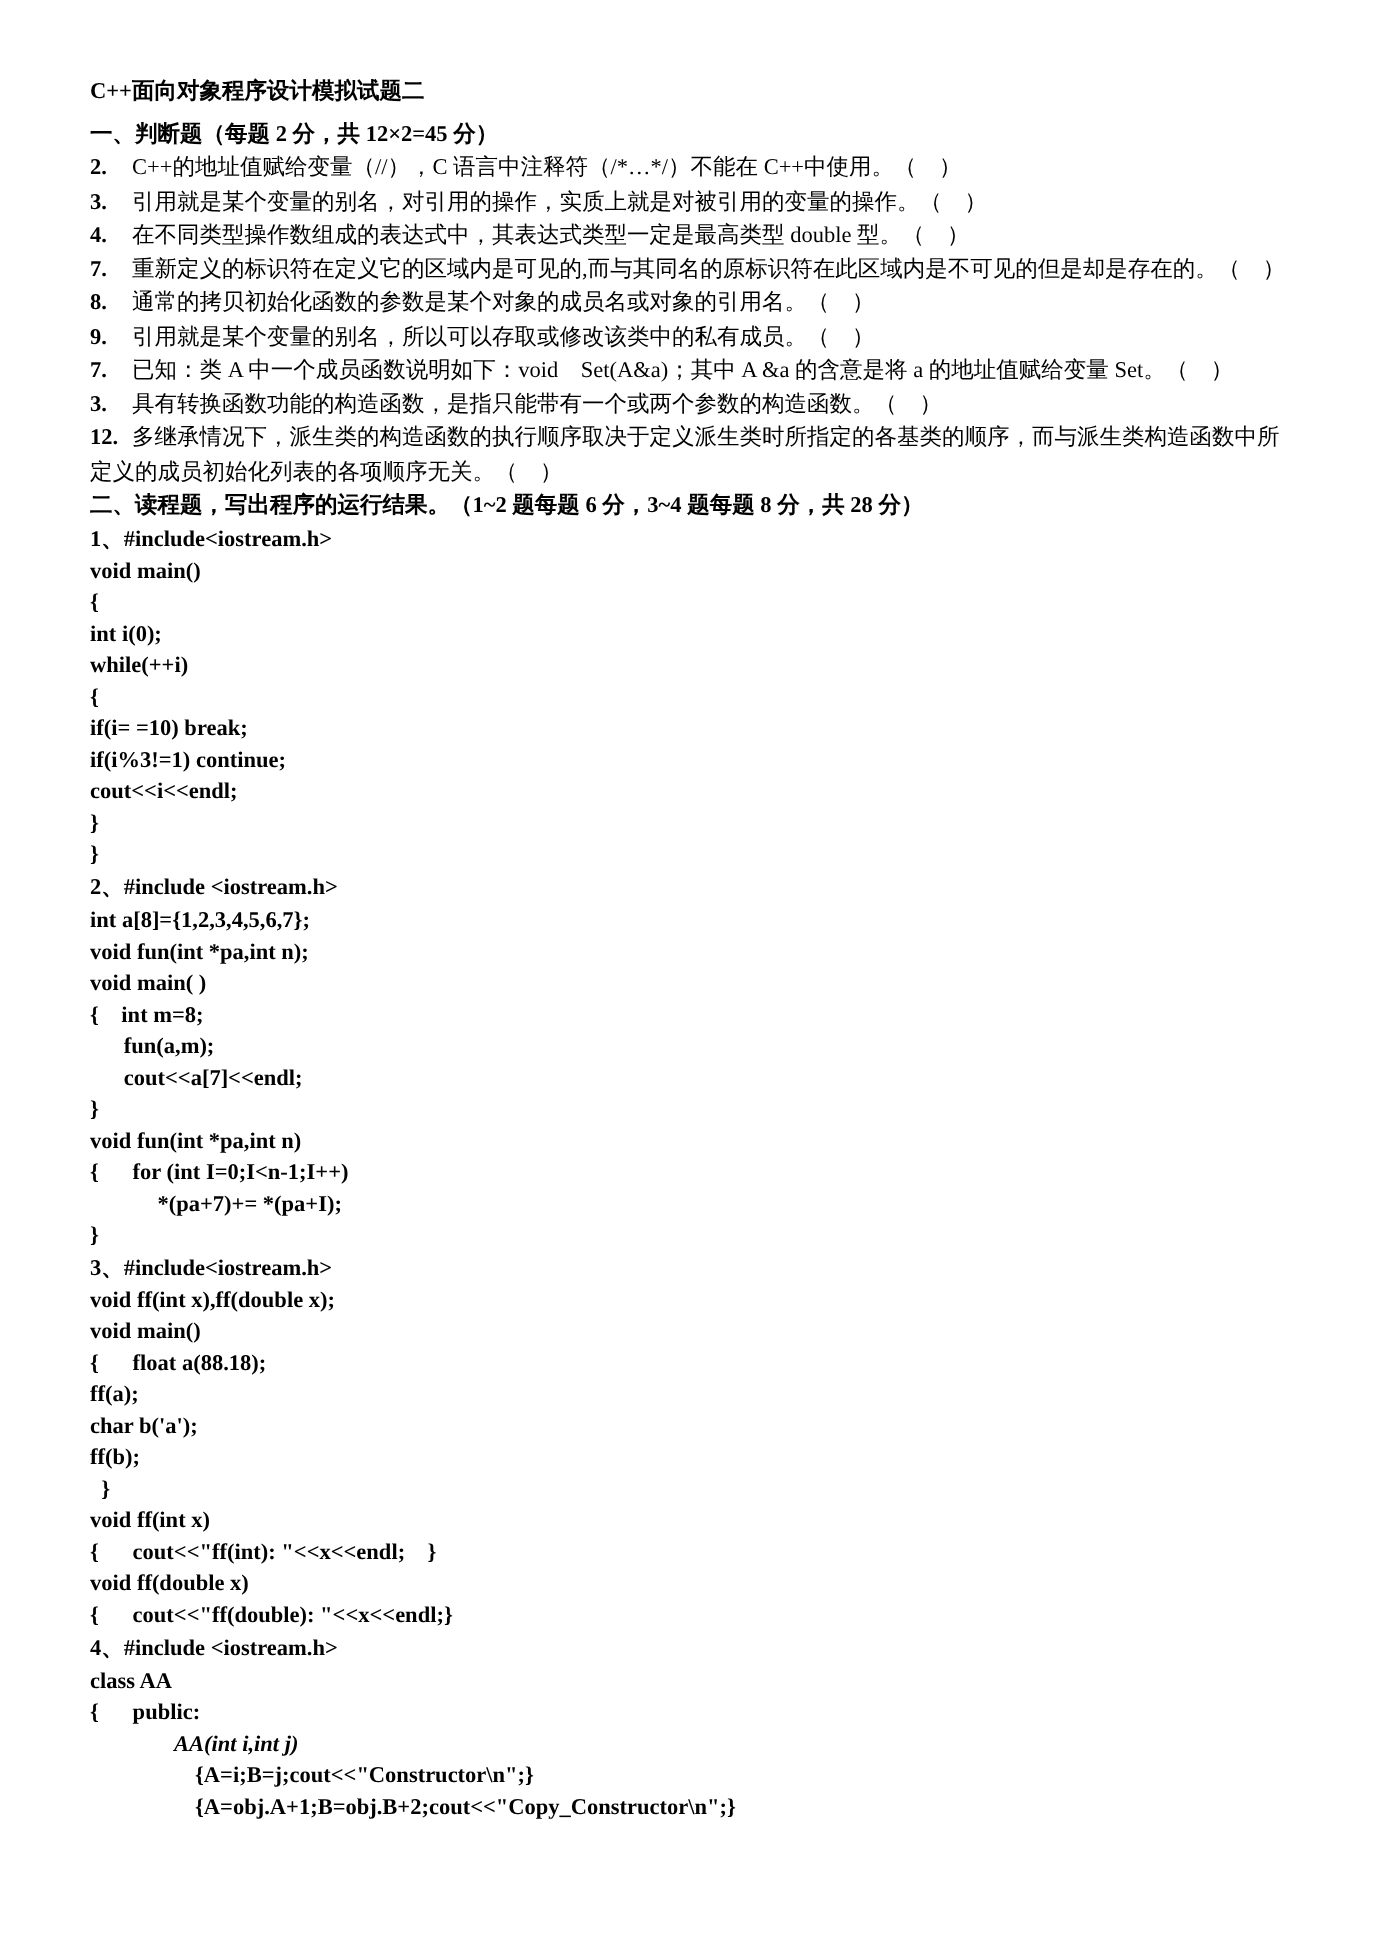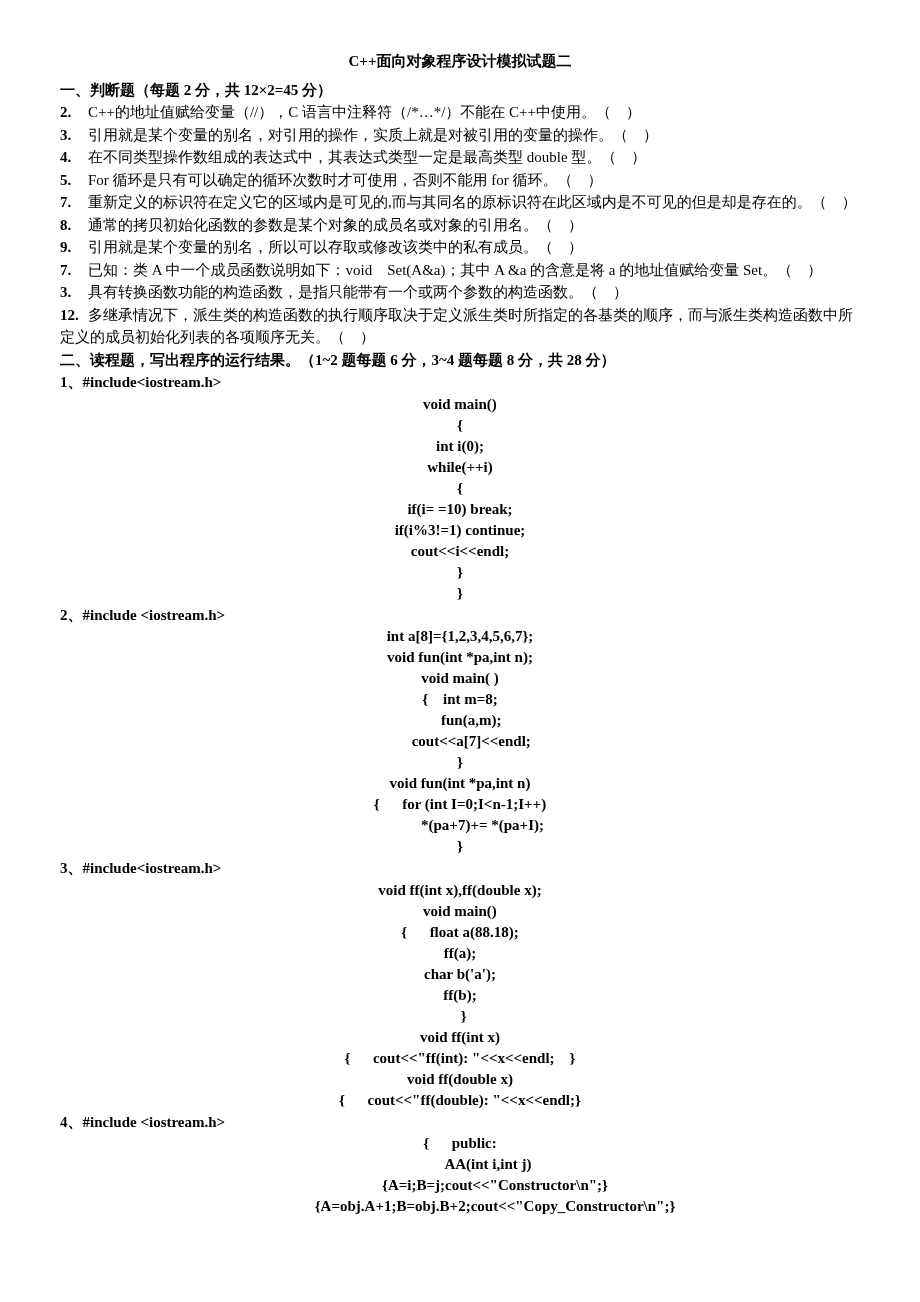--- a/index.html
+++ b/index.html
@@ -6,58 +6,56 @@
     font-family: "SimSun", "Times New Roman", serif;
     font-size: 15px;
     line-height: 1.5;
     margin: 0;
     padding: 50px 60px 30px 60px;
     background: #fff;
     color: #000;
     width: 800px;
   }
   .title {
-    text-align: center;
+    text-align: left;
     font-weight: bold;
     margin-bottom: 6px;
   }
   .section-header {
     font-weight: bold;
   }
   .question {
     margin: 0;
   }
   .qnum {
     font-weight: bold;
     display: inline-block;
     min-width: 28px;
   }
   .code {
     font-weight: bold;
     white-space: pre;
     font-family: "Times New Roman", serif;
     line-height: 1.4;
-    text-align: center;
   }
   .bold { font-weight: bold; }
-  .indent2 { padding-left: 56px; }
+  .indent2 { padding-left: 56px; font-style: italic; }
   .indent3 { padding-left: 70px; }
 </style>
 </head>
 <body>
 
 <div class="title">C++面向对象程序设计模拟试题二</div>
 
 <div class="section-header">一、判断题（每题 2 分，共 12×2=45 分）</div>
 
 <div id="judgement-list">
     <div class="question"><span class="qnum">2.</span><span>C++的地址值赋给变量（//），C 语言中注释符（/*…*/）不能在 C++中使用。（　）</span></div>
     <div class="question"><span class="qnum">3.</span><span>引用就是某个变量的别名，对引用的操作，实质上就是对被引用的变量的操作。（　）</span></div>
     <div class="question"><span class="qnum">4.</span><span>在不同类型操作数组成的表达式中，其表达式类型一定是最高类型 double 型。（　）</span></div>
-    <div class="question"><span class="qnum">5.</span><span>For 循环是只有可以确定的循环次数时才可使用，否则不能用 for 循环。（　）</span></div>
     <div class="question"><span class="qnum">7.</span><span>重新定义的标识符在定义它的区域内是可见的,而与其同名的原标识符在此区域内是不可见的但是却是存在的。（　）</span></div>
     <div class="question"><span class="qnum">8.</span><span>通常的拷贝初始化函数的参数是某个对象的成员名或对象的引用名。（　）</span></div>
     <div class="question"><span class="qnum">9.</span><span>引用就是某个变量的别名，所以可以存取或修改该类中的私有成员。（　）</span></div>
     <div class="question"><span class="qnum">7.</span><span>已知：类 A 中一个成员函数说明如下：void　Set(A&amp;a)；其中 A &amp;a 的含意是将 a 的地址值赋给变量 Set。（　）</span></div>
     <div class="question"><span class="qnum">3.</span><span>具有转换函数功能的构造函数，是指只能带有一个或两个参数的构造函数。（　）</span></div>
     <div class="question"><span class="qnum">12.</span><span>多继承情况下，派生类的构造函数的执行顺序取决于定义派生类时所指定的各基类的顺序，而与派生类构造函数中所定义的成员初始化列表的各项顺序无关。（　）</span></div>
   </div>
 
 <div class="section-header">二、读程题，写出程序的运行结果。（1~2 题每题 6 分，3~4 题每题 8 分，共 28 分）</div>
 
@@ -94,17 +92,18 @@
 char b('a');
 ff(b);
   }
 void ff(int x)
 {      cout&lt;&lt;"ff(int): "&lt;&lt;x&lt;&lt;endl;    }
 void ff(double x)
 {      cout&lt;&lt;"ff(double): "&lt;&lt;x&lt;&lt;endl;}</div>
 
 <div class="bold">4、#include &lt;iostream.h&gt;</div>
 <div id="q4-code">
+    <div class="code ">class AA</div>
     <div class="code ">{      public:</div>
     <div class="code indent2">AA(int i,int j)</div>
     <div class="code indent3">{A=i;B=j;cout&lt;&lt;"Constructor\n";}</div>
     <div class="code indent3">{A=obj.A+1;B=obj.B+2;cout&lt;&lt;"Copy_Constructor\n";}</div>
   </div>
 
 </body></html>

